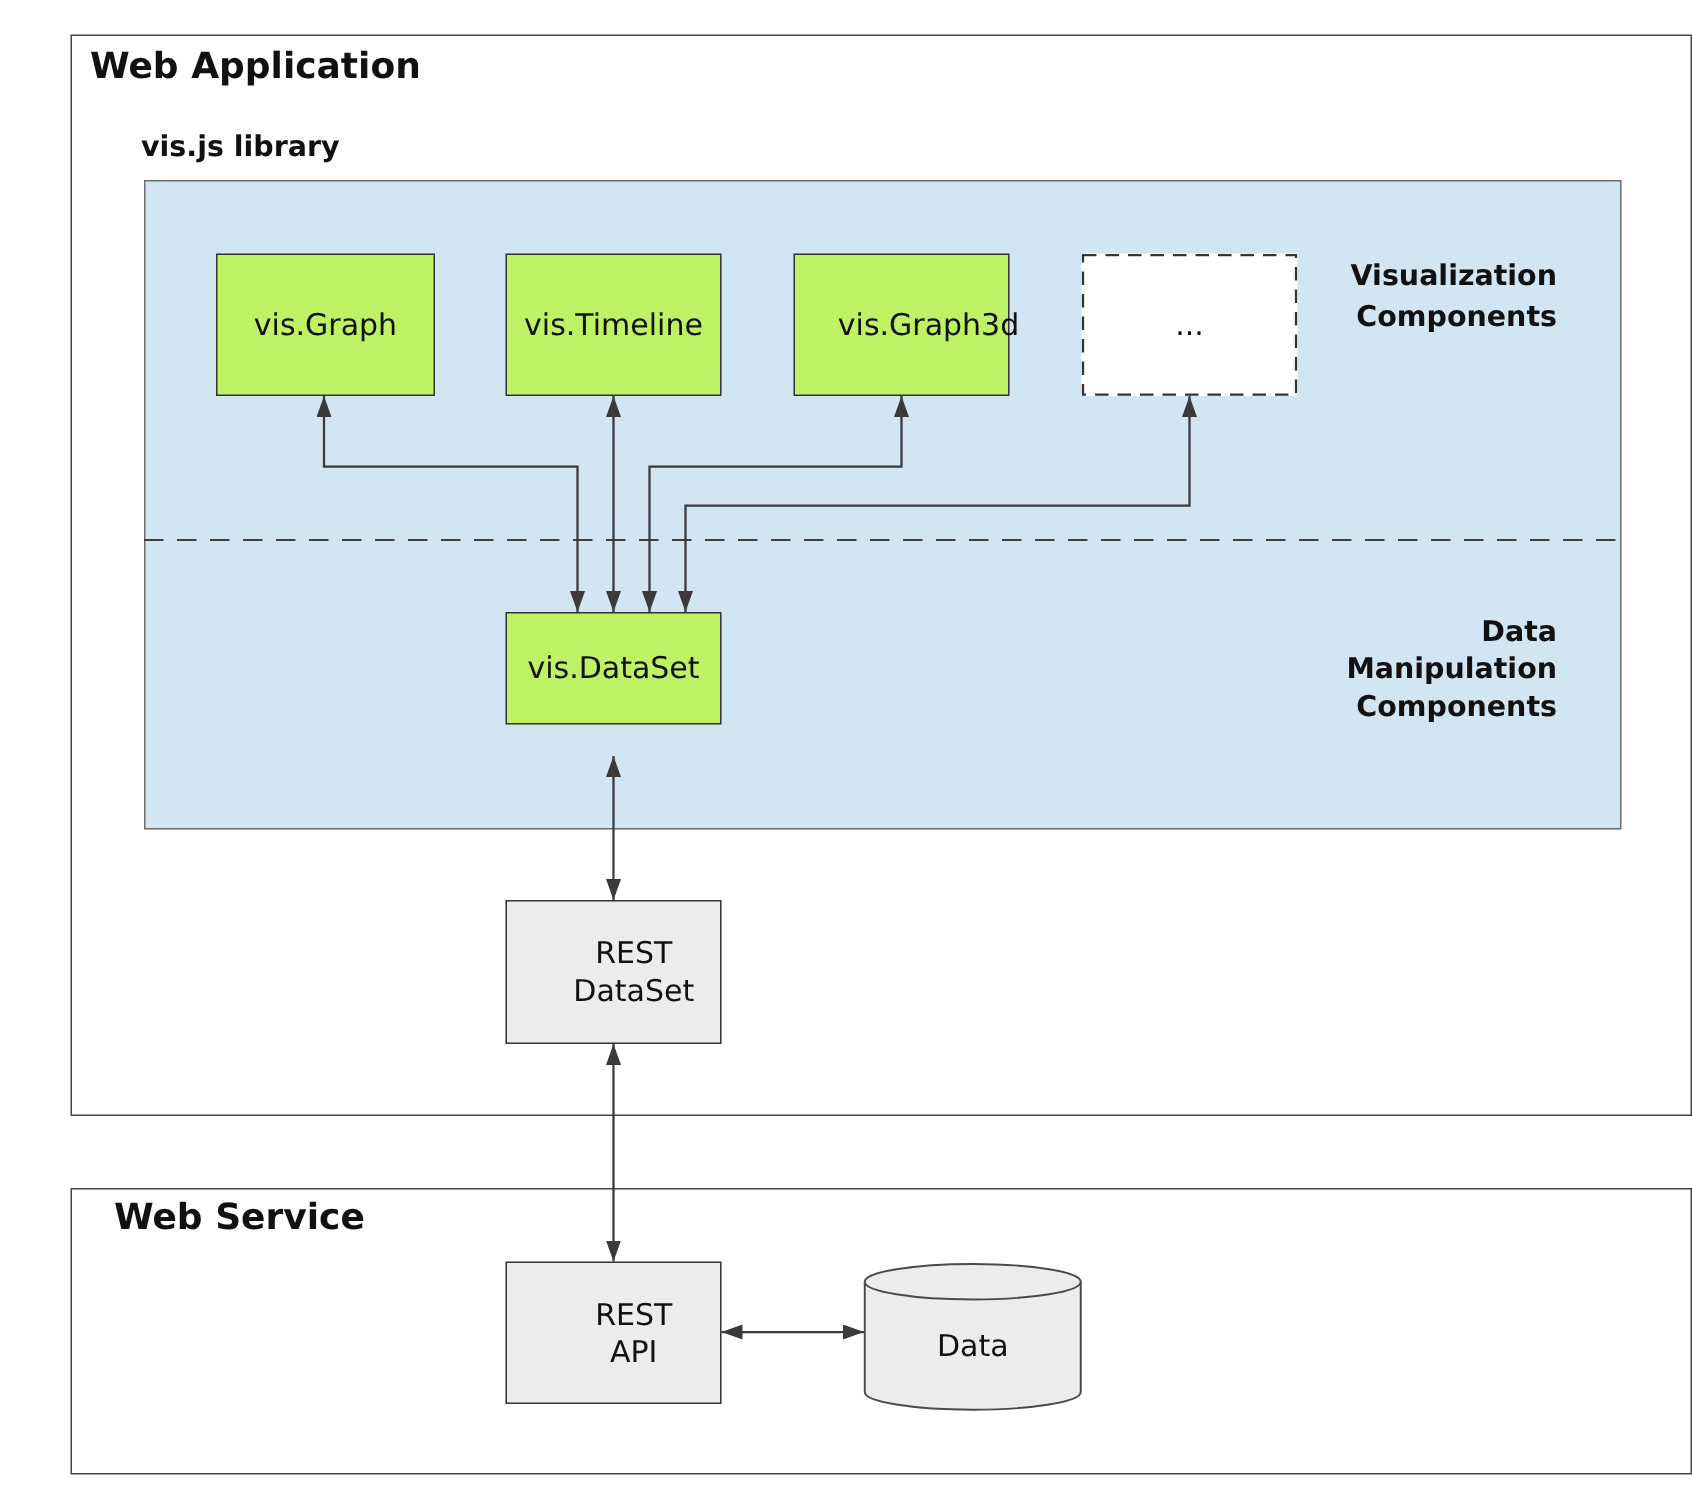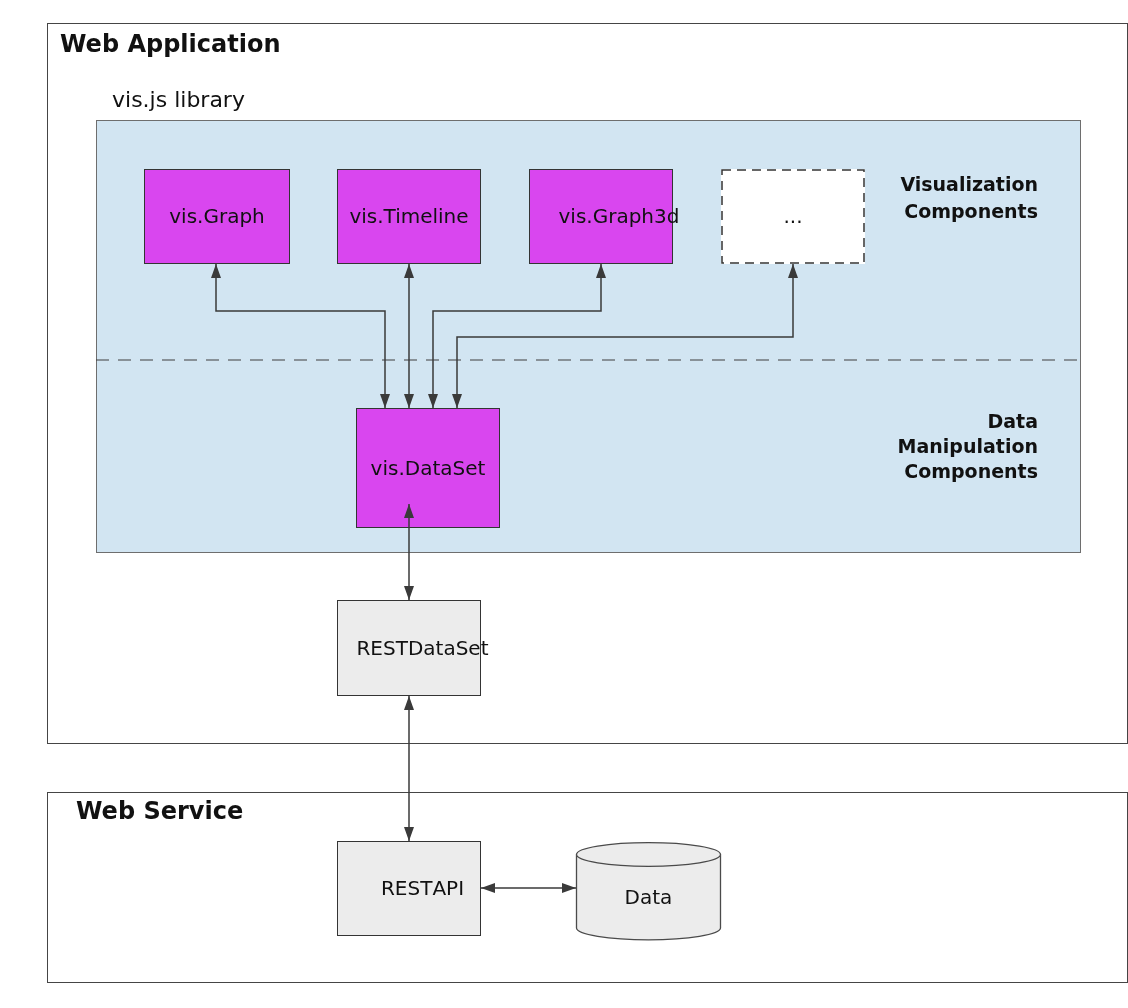--- a/index.html
+++ b/index.html
@@ -9,35 +9,35 @@
     overflow:hidden;
     margin-left:24px;
   }
   .canvas *{box-sizing:border-box;}
   .container{position:absolute;border:1.5px solid #454545;background:#ffffff;}
   #webapp{left:23px;top:23px;width:1081px;height:721px;}
   #webservice{left:23px;top:792px;width:1081px;height:191px;}
   .container-title{position:absolute;font-weight:bold;font-size:24px;line-height:28px;white-space:nowrap;}
   #webapp-title{left:36px;top:30px;}
   #webservice-title{left:52px;top:797px;}
-  #library-title{position:absolute;left:88px;top:87px;font-weight:normal;font-size:22px;white-space:nowrap;}
+  #library-title{position:absolute;left:70px;top:87px;font-weight:bold;font-size:19px;white-space:nowrap;}
   #bluebox{position:absolute;left:72px;top:120px;width:985px;height:433px;background:#d2e5f2;border:1px solid #6e6e6e;}
   .node{
     position:absolute;display:flex;align-items:center;justify-content:center;
-    text-align:center;font-size:20px;line-height:25px;background:#d946ef;
+    text-align:center;font-size:20px;line-height:25px;background:#bef264;
     border:1.5px solid #343434;white-space:pre-line;
   }
   #box-graph{left:120px;top:169px;width:146px;height:95px;}
   #box-timeline{left:313px;top:169px;width:144px;height:95px;}
   #box-graph3d{left:505px;top:169px;width:144px;height:95px;padding-left:36px;}
   #box-dots{left:697px;top:169px;width:144px;height:95px;border:none;background:#fff;}
-  #box-dataset{left:332px;top:408px;width:144px;height:120px;}
+  #box-dataset{left:313px;top:408px;width:144px;height:75px;}
   #box-restclient{left:313px;top:600px;width:144px;height:96px;background:#ececec;}
   #box-restapi{left:313px;top:841px;width:144px;height:95px;background:#ececec;}
-  .two-line{padding-left:27px;}
+  .two-line{flex-direction:column;padding-left:27px;}
   .right-label{position:absolute;right:114px;text-align:right;font-weight:bold;font-size:19px;}
   #viz-label{top:171px;line-height:27px;}
   #dm-label{top:409px;line-height:25px;}
   #db-label{
     position:absolute;left:553px;top:866px;width:143px;height:62px;
     display:flex;align-items:center;justify-content:center;font-size:20px;z-index:6;
   }
   #connector-layer{position:absolute;left:0;top:0;z-index:5;pointer-events:none;}
   .connector{fill:none;stroke:#3a3a3a;stroke-width:1.5px;}
   .divider{fill:none;stroke:#3f3f3f;stroke-width:1.2px;stroke-dasharray:13 9;}

